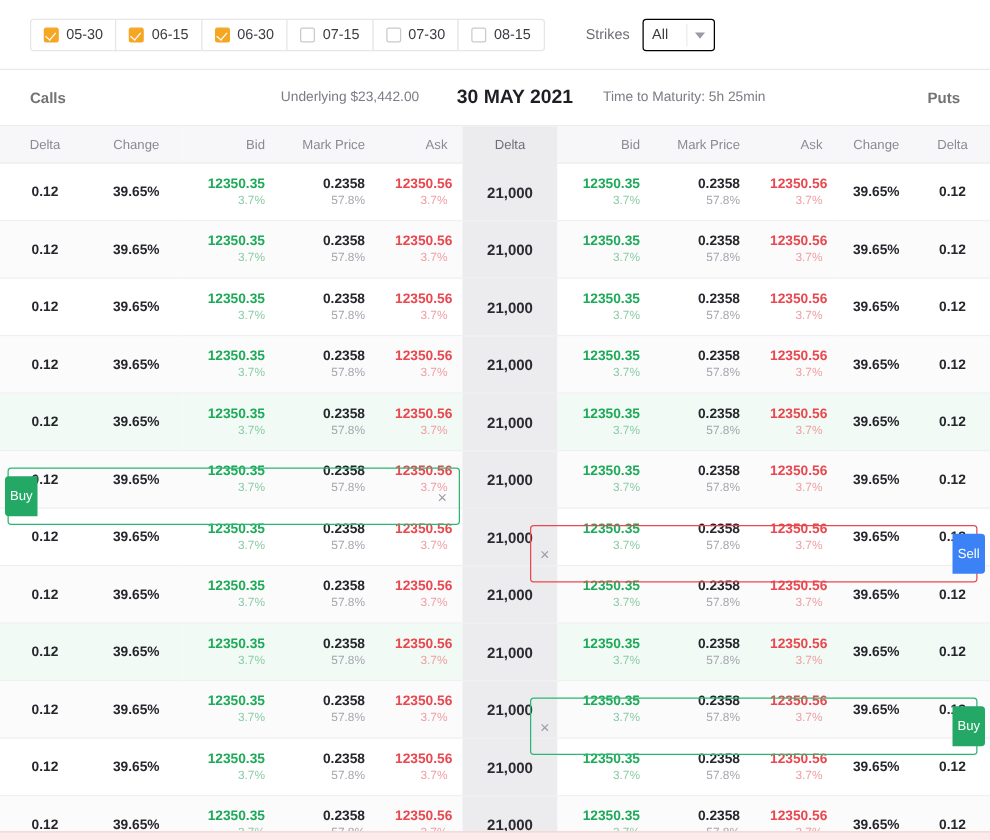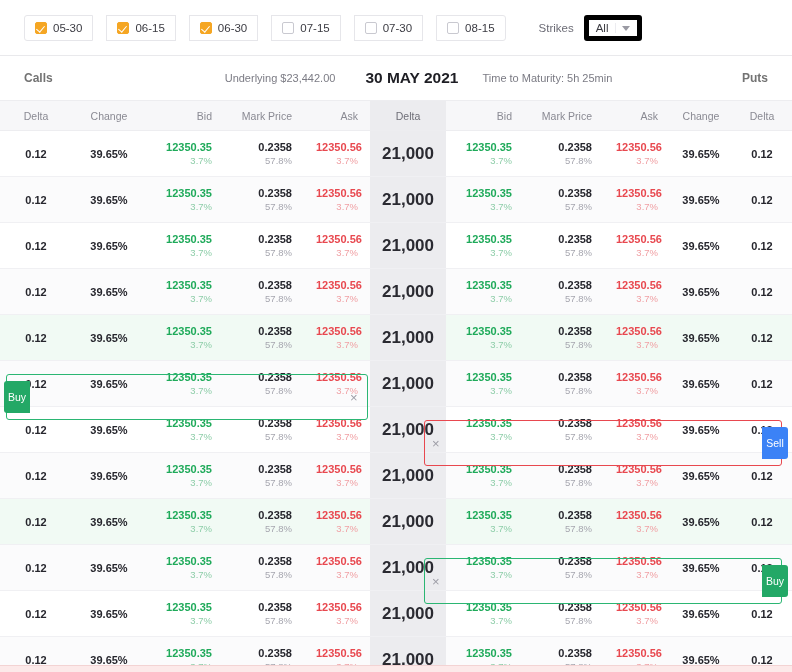--- a/index.html
+++ b/index.html
@@ -15,21 +15,21 @@
 
   
   .toolbar {
     height: 56px;
     display: flex;
     align-items: center;
     padding: 0 24px;
     border-bottom: 1px solid #e9e9ec;
     background: #fff;
   }
-  .chips { display: flex; align-items: center; gap: 14px; }
+  .chips { display: flex; align-items: center; gap: 0; }
   .chip {
     display: flex; align-items: center; gap: 6px;
     height: 26px;
     padding: 0 10px;
     border: 1px solid #e6e6ea;
     background: #fff;
     font-size: 11.5px;
     color: #3b3b42;
     margin-right: -1px;
   }
@@ -59,21 +59,21 @@
   .chip.on { color: #3b3b42; }
 
   .strikes-group {
     display: flex; align-items: center; gap: 10px;
     margin-left: 34px;
     justify-content: flex-end;
   }
   .strikes-label { font-size: 11.5px; color: #6c6c76; }
   .select {
     width: 58px; height: 26px;
-    border: 5px solid #000000;
+    border: 1px solid #000000;
     border-radius: 3px;
     display: flex; align-items: center;
     padding: 0 7px;
     font-size: 11.5px;
     color: #3b3b42;
     position: relative;
     background: #fff;
   }
   .select .sep {
     position: absolute; right: 21px; top: 3px; bottom: 3px;
@@ -150,21 +150,21 @@
     height: 46px;
     padding: 0 12px;
     font-size: 11px;
     border-bottom: 1px solid #f0f0f3;
     background: #fff;
     vertical-align: middle;
   }
   tbody tr.alt td { background: #fbfbfc; }
   tbody td.c-strike {
     background: #ececef !important;
-    font-size: 17px;
+    font-size: 12px;
     font-weight: bold;
     color: #2a2a31;
     text-align: center;
   }
   td.delta, td.change { font-weight: bold; color: #26262d; }
   .two-line { line-height: 1.35; }
   .l1 { display: block; font-weight: bold; }
   .l2 { display: block; font-size: 9.5px; color: #a6a6af; font-weight: normal; }
   .bid .l1 { color: #1faa5a; }
   .bid .l2 { color: #8dcda8; }

